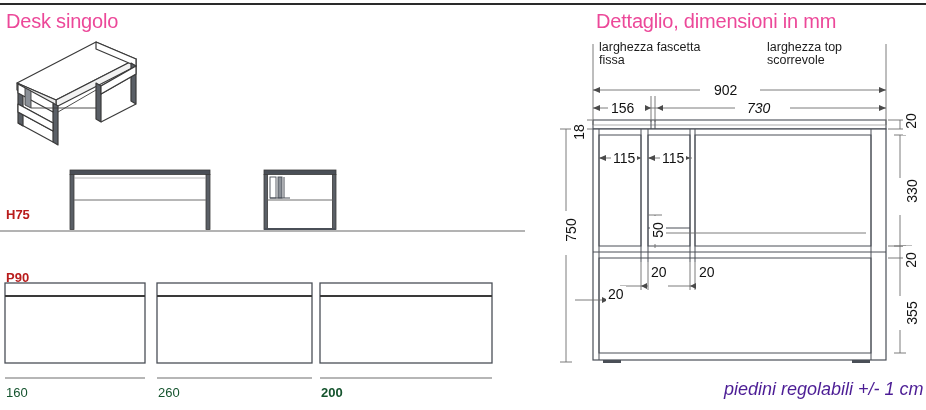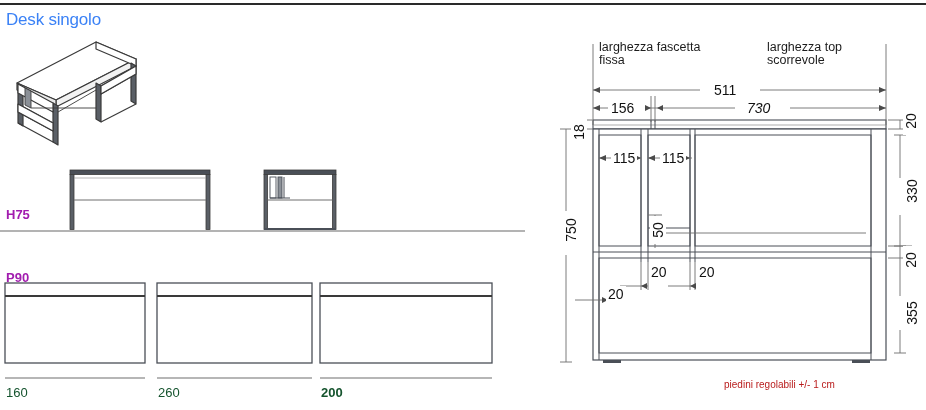--- a/index.html
+++ b/index.html
@@ -24,24 +24,24 @@
   .top-rule {
     position: absolute;
     left: 0;
     top: 3px;
     width: 926px;
     height: 2px;
     background: #2a2a2a;
   }
   .title {
     position: absolute;
-    font-size: 17px;
+    font-size: 20px;
     font-weight: 500;
     letter-spacing: -0.2px;
-    color: #3b82f6;
+    color: #ec4899;
     white-space: nowrap;
   }
   #title-left  { left: 6px;   top: 10px; }
   #title-right { left: 596px; top: 10px; }
 
   .note {
     position: absolute;
     font-size: 12.5px;
     line-height: 13px;
     color: #1c1c1c;
@@ -57,46 +57,48 @@
     padding: 0 2px;
   }
   .dimtext.rot {
     transform-origin: 50% 50%;
     transform: rotate(-90deg);
   }
   .label-bold {
     position: absolute;
     font-size: 13px;
     font-weight: bold;
-    color: #a21caf;
+    color: #b91c1c;
     white-space: nowrap;
   }
   .label-plain {
     position: absolute;
     font-size: 13px;
     color: #14532d;
     white-space: nowrap;
   }
   .footnote {
     position: absolute;
-    font-size: 10px;
-    color: #b91c1c;
-    white-space: nowrap;
+    font-size: 18px;
+    color: #4c1d95;
+    white-space: nowrap;
+    font-style: italic;
   }
   svg { position: absolute; left: 0; top: 0; overflow: visible; }
 </style>
 </head>
 <body>
 
 <div class="page">
 
   <div class="top-rule"></div>
 
   <div class="title" id="title-left">Desk singolo</div>
 
+  <div class="title" id="title-right">Dettaglio, dimensioni in mm</div>
 
   <svg width="926" height="410">
     <g fill="none" stroke="#3a3a3a" stroke-width="1.2" stroke-linejoin="round">
 
       <polygon points="96,42 136,59 56,100 17,83" fill="#ffffff" stroke="#3a3a3a"></polygon>
       <polygon points="136,59 136,66 56,107 56,100" fill="#f2f2f2" stroke="#3a3a3a"></polygon>
       <polygon points="17,83 56,100 56,107 17,90" fill="#eaeaea" stroke="#3a3a3a"></polygon>
 
       <polygon points="96,42 136,59 136,66 96,49" fill="#ffffff" stroke="#3a3a3a"></polygon>
 
@@ -278,21 +280,21 @@
   <div class="label-plain" style="left:6px; top:385px;">160</div>
   <div class="label-plain" style="left:158px; top:385px;">260</div>
   <div class="label-plain" style="left:321px; top:385px;font-weight:bold;">200</div>
 
   <div class="note" style="left:767px; top:41px;">larghezza top
 scorrevole</div>
 
   <div class="note" style="left:599px; top:41px;">larghezza fascetta
 fissa</div>
 
-  <div class="dimtext" style="left:712px; top:82px;">511</div>
+  <div class="dimtext" style="left:712px; top:82px;">902</div>
 
   <div class="dimtext" style="left:609px; top:100px;text-align:center;">156</div>
 
   <div class="dimtext" style="left:745px; top:100px;font-style:italic;">730</div>
 
   <div class="dimtext rot" style="left:566px; top:124px; width:22px; text-align:center;">18</div>
 
   <div class="dimtext rot" style="left:552px; top:222px; width:34px; text-align:center;">750</div>
 
   <div class="dimtext" style="left:611px; top:150px;">115</div>

